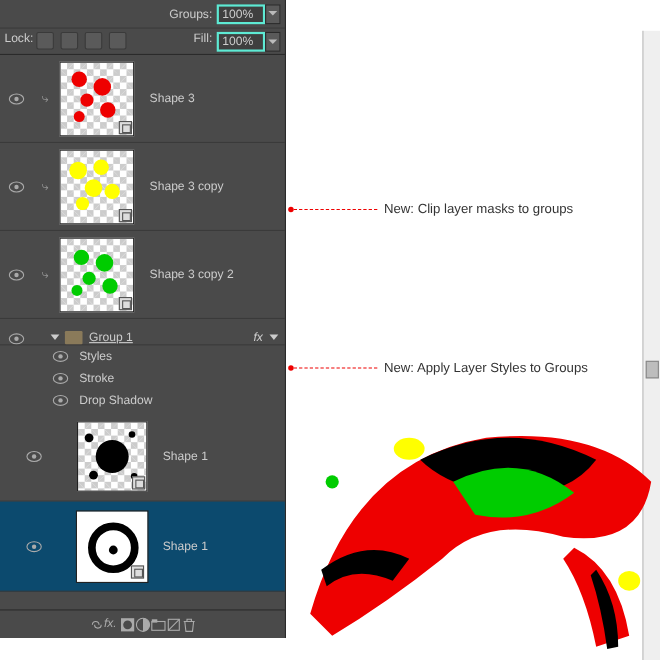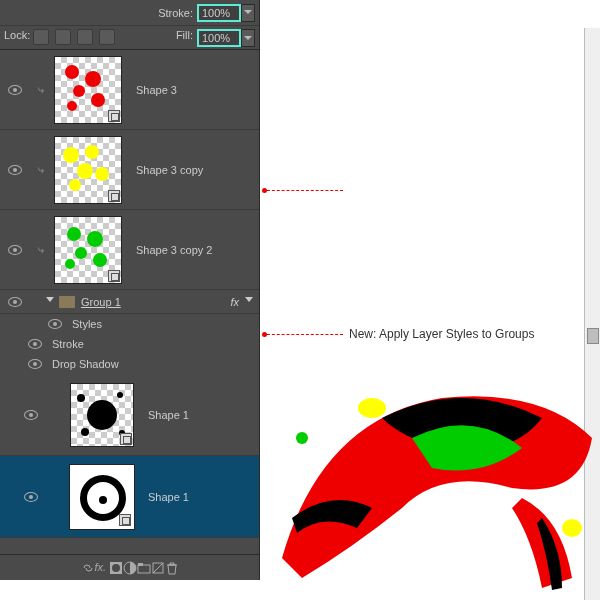--- a/index.html
+++ b/index.html
@@ -22,29 +22,29 @@
 .clip{width:10px;text-align:center;margin-right:8px;color:#999;flex-shrink:0}
 .thumb{width:68px;height:68px;border:1px solid #222;position:relative;flex-shrink:0;background-image:linear-gradient(45deg,#ccc 25%,transparent 25%),linear-gradient(-45deg,#ccc 25%,transparent 25%),linear-gradient(45deg,transparent 75%,#ccc 75%),linear-gradient(-45deg,transparent 75%,#ccc 75%);background-size:12px 12px;background-position:0 0,0 6px,6px -6px,-6px 0;background-color:#fff}
 .thumb .corner{position:absolute;right:1px;bottom:1px;width:12px;height:12px;border:1px solid #555;background:#ddd}
 .thumb .corner::after{content:"";position:absolute;width:6px;height:6px;border:1px solid #555;left:2px;top:2px}
 .splat{position:absolute;border-radius:50%}
 .red .splat{background:#e00}
 .yellow .splat{background:#ff0}
 .green .splat{background:#0c0}
 .black .splat{background:#000}
 .lname{margin-left:14px}
-.grouprow{display:flex;align-items:center;height:24px;padding-left:8px;border-bottom:1px solid #3a3a3a}
+.grouprow{display:flex;align-items:flex-end;height:24px;padding-left:8px;border-bottom:1px solid #3a3a3a}
 .tri{width:0;height:0;border:4px solid transparent;border-top:5px solid #ccc;margin-right:5px}
 .folder{width:16px;height:12px;background:#8a7a5a;border-radius:1px;margin-right:6px}
 .grouprow .gname{text-decoration:underline}
 .fx{margin-left:auto;margin-right:6px;font-style:italic}
 .fxchev{width:0;height:0;border:4px solid transparent;border-top:5px solid #ccc;margin-right:6px}
 .fxrow{display:flex;align-items:center;height:20px;padding-left:48px}
 .fxrow .vis{margin-right:10px}
-.fxsub{padding-left:28px}
+.fxsub{padding-left:48px}
 .layer.ingroup{padding-left:24px}
 .layer.ingroup .thumb{width:64px;height:64px}
 .layer.selected{background:#0c4a6e}
 .bottombar{height:26px;border-top:1px solid #2a2a2a;display:flex;align-items:center;justify-content:center;gap:0}
 .bottombar .bic{width:14px;height:14px;display:inline-block}
 .callout{position:absolute;left:262px;height:16px;display:flex;align-items:center}
 .callout .dot{width:5px;height:5px;background:#e00;border-radius:50%}
 .callout .line{height:1px;border-top:1px dashed #e00}
 .callout .txt{color:#333;white-space:nowrap;margin-left:6px;font-size:12px}
 .art{position:absolute;left:262px;top:378px;width:338px;height:222px;overflow:hidden}
@@ -52,21 +52,21 @@
 .shape1thumb{background:#fff}
 .ring{position:absolute;width:46px;height:46px;border:7px solid #000;border-radius:50%;left:8px;top:8px}
 .ring::after{content:"";position:absolute;width:8px;height:8px;background:#000;border-radius:50%;left:12px;top:14px}
 </style>
 </head>
 <body>
 
 <div class="panel">
 
   <div class="toprow">
-    <span class="lbl" style="margin-left:auto">Stroke:</span>
+    <span class="lbl" style="margin-left:auto">Groups:</span>
     <div class="pct">
         <span>100%</span>
       </div>
     <div class="drop"></div>
   </div>
 
   <div class="lockrow">
     <span>Lock:</span>
     <span class="ic"></span>
     <span class="ic"></span>
@@ -197,20 +197,21 @@
   </div>
 </div>
 
 <div class="strip">
   <div style="position:absolute;top:300px;left:2px;width:12px;height:16px;background:#bdbdbd;border:1px solid #888"></div>
 </div>
 
 <div class="callout" style="top:182px">
   <span class="dot"></span>
     <span class="line" style="width:76px"></span>
+  <span class="txt">New: Clip layer masks to groups</span>
 </div>
 <div class="callout" style="top:326px">
   <span class="dot"></span>
     <span class="line" style="width:76px"></span>
   <span class="txt">New: Apply Layer Styles to Groups</span>
 </div>
 
 <div class="art">
   <svg width="338" height="222" viewBox="0 0 338 222">
     <path d="M20 180 Q 60 40 180 20 Q 280 10 330 60 Q 320 120 250 110 Q 180 90 140 130 Q 90 170 40 200 Z" fill="#e00"></path>

